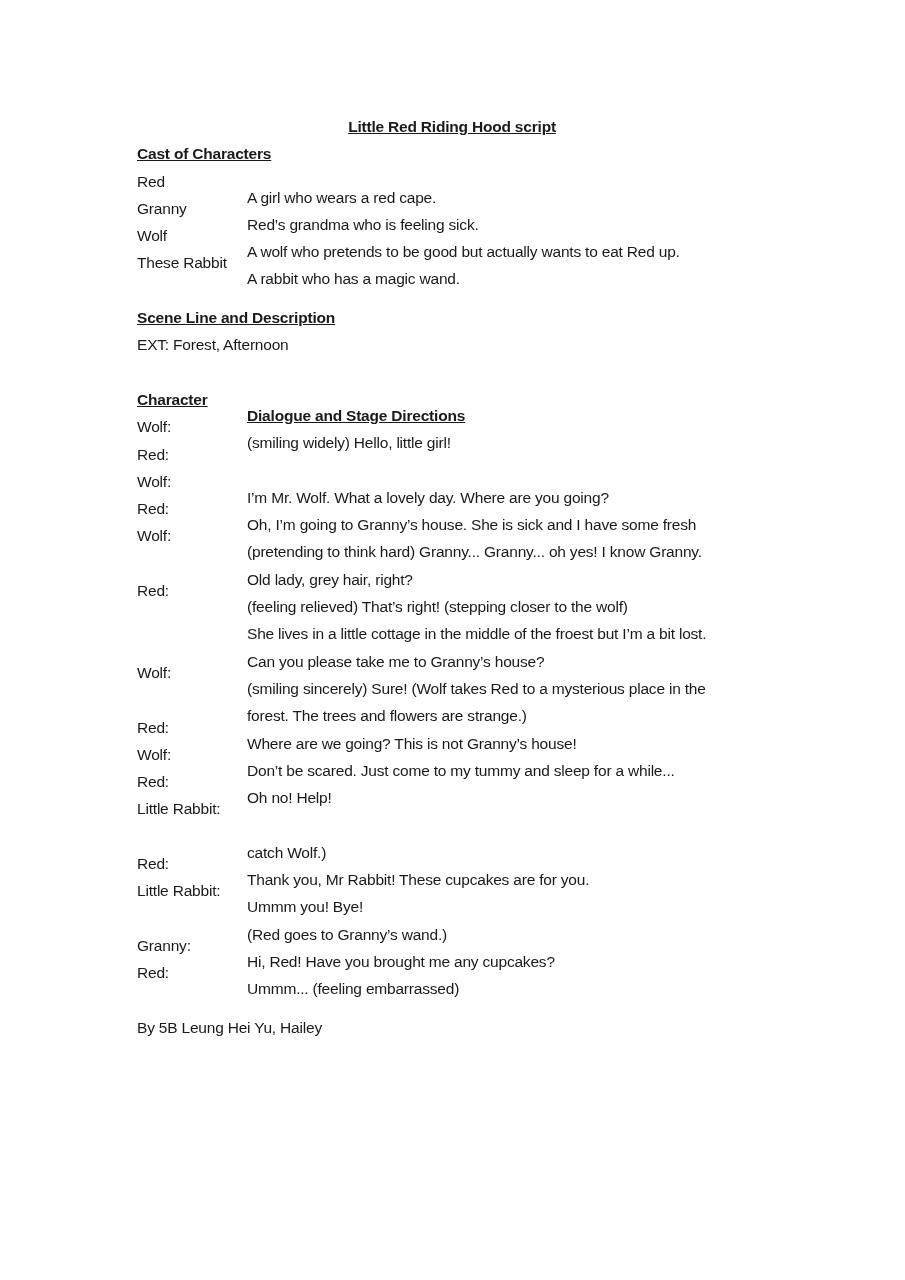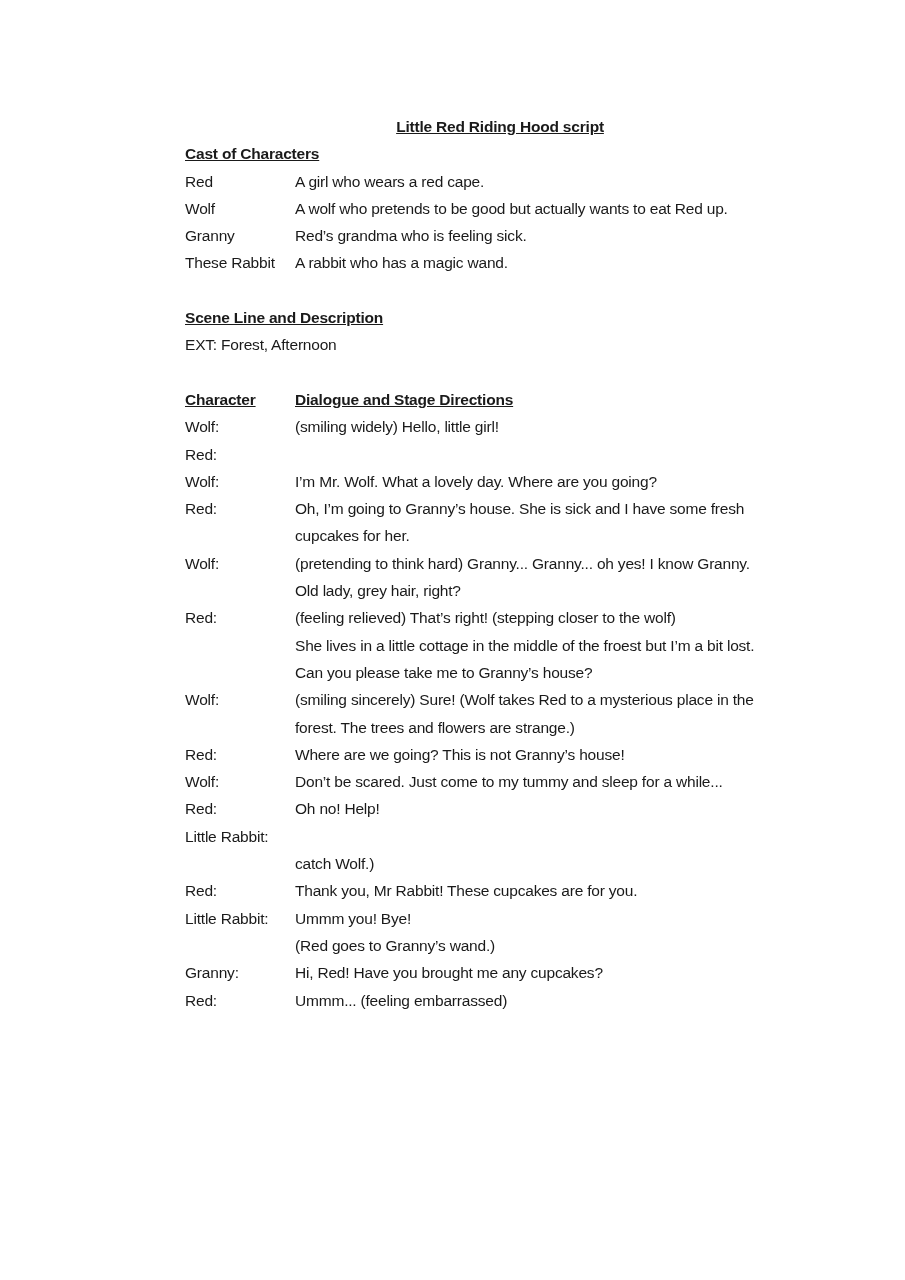--- a/index.html
+++ b/index.html
@@ -1,45 +1,45 @@
 <!DOCTYPE html>
 <html><head>
 <meta charset="utf-8">
 <style>
   html, body { margin: 0; padding: 0; background: #ffffff; }
   body { width: 905px; height: 1280px; position: relative; overflow: hidden;
          font-family: "Liberation Sans", sans-serif; color: #1a1a1a; }
   .page { position: absolute; left: 137px; top: 113px; width: 640px; font-size: 15.5px; letter-spacing: -0.2px; }
-  .line { height: 27.3px; line-height: 27.3px; white-space: nowrap; position: relative; margin-left: 48px; }
+  .line { height: 27.3px; line-height: 27.3px; white-space: nowrap; position: relative; }
   .title { text-align: center; font-weight: bold; text-decoration: underline; width: 630px; }
   .heading { font-weight: bold; text-decoration: underline; }
   .c1 { position: absolute; left: 0; top: 0; }
-  .c2 { position: absolute; left: 110px; top: 0; }
+  .c2 { position: absolute; left: 110px; top: 16px; }
   .gap { height: 27.3px; }
   .u { font-weight: bold; text-decoration: underline; }
 </style>
 </head>
 <body>
 
 <div class="page">
   <div class="line title">Little Red Riding Hood script</div>
 
   <div class="line heading">Cast of Characters</div>
   <div>
     <div class="line">
       <span class="c1">Red</span>
       <span class="c2">A girl who wears a red cape.</span>
     </div>
     <div class="line">
+      <span class="c1">Granny</span>
+      <span class="c2">Red’s grandma who is feeling sick.</span>
+    </div>
+    <div class="line">
       <span class="c1">Wolf</span>
       <span class="c2">A wolf who pretends to be good but actually wants to eat Red up.</span>
-    </div>
-    <div class="line">
-      <span class="c1">Granny</span>
-      <span class="c2">Red’s grandma who is feeling sick.</span>
     </div>
     <div class="line">
       <span class="c1">These Rabbit</span>
       <span class="c2">A rabbit who has a magic wand.</span>
     </div>
   </div>
 
   <div class="gap"></div>
 
   <div class="line heading">Scene Line and Description</div>
@@ -60,23 +60,20 @@
       <div class="line">
         <span class="c1">Red:</span>
       </div>
       <div class="line">
         <span class="c1">Wolf:</span>
         <span class="c2">I’m Mr. Wolf. What a lovely day. Where are you going?</span>
       </div>
       <div class="line">
         <span class="c1">Red:</span>
         <span class="c2">Oh, I’m going to Granny’s house. She is sick and I have some fresh</span>
-      </div>
-      <div class="line">
-        <span class="c2">cupcakes for her.</span>
       </div>
       <div class="line">
         <span class="c1">Wolf:</span>
         <span class="c2">(pretending to think hard) Granny... Granny... oh yes! I know Granny.</span>
       </div>
       <div class="line">
         <span class="c2">Old lady, grey hair, right?</span>
       </div>
       <div class="line">
         <span class="c1">Red:</span>
@@ -129,13 +126,14 @@
         <span class="c2">Hi, Red! Have you brought me any cupcakes?</span>
       </div>
       <div class="line">
         <span class="c1">Red:</span>
         <span class="c2">Ummm... (feeling embarrassed)</span>
       </div>
     </div>
 
   <div class="gap"></div>
 
+  <div class="line">By 5B Leung Hei Yu, Hailey</div>
 </div>
 
 </body></html>

